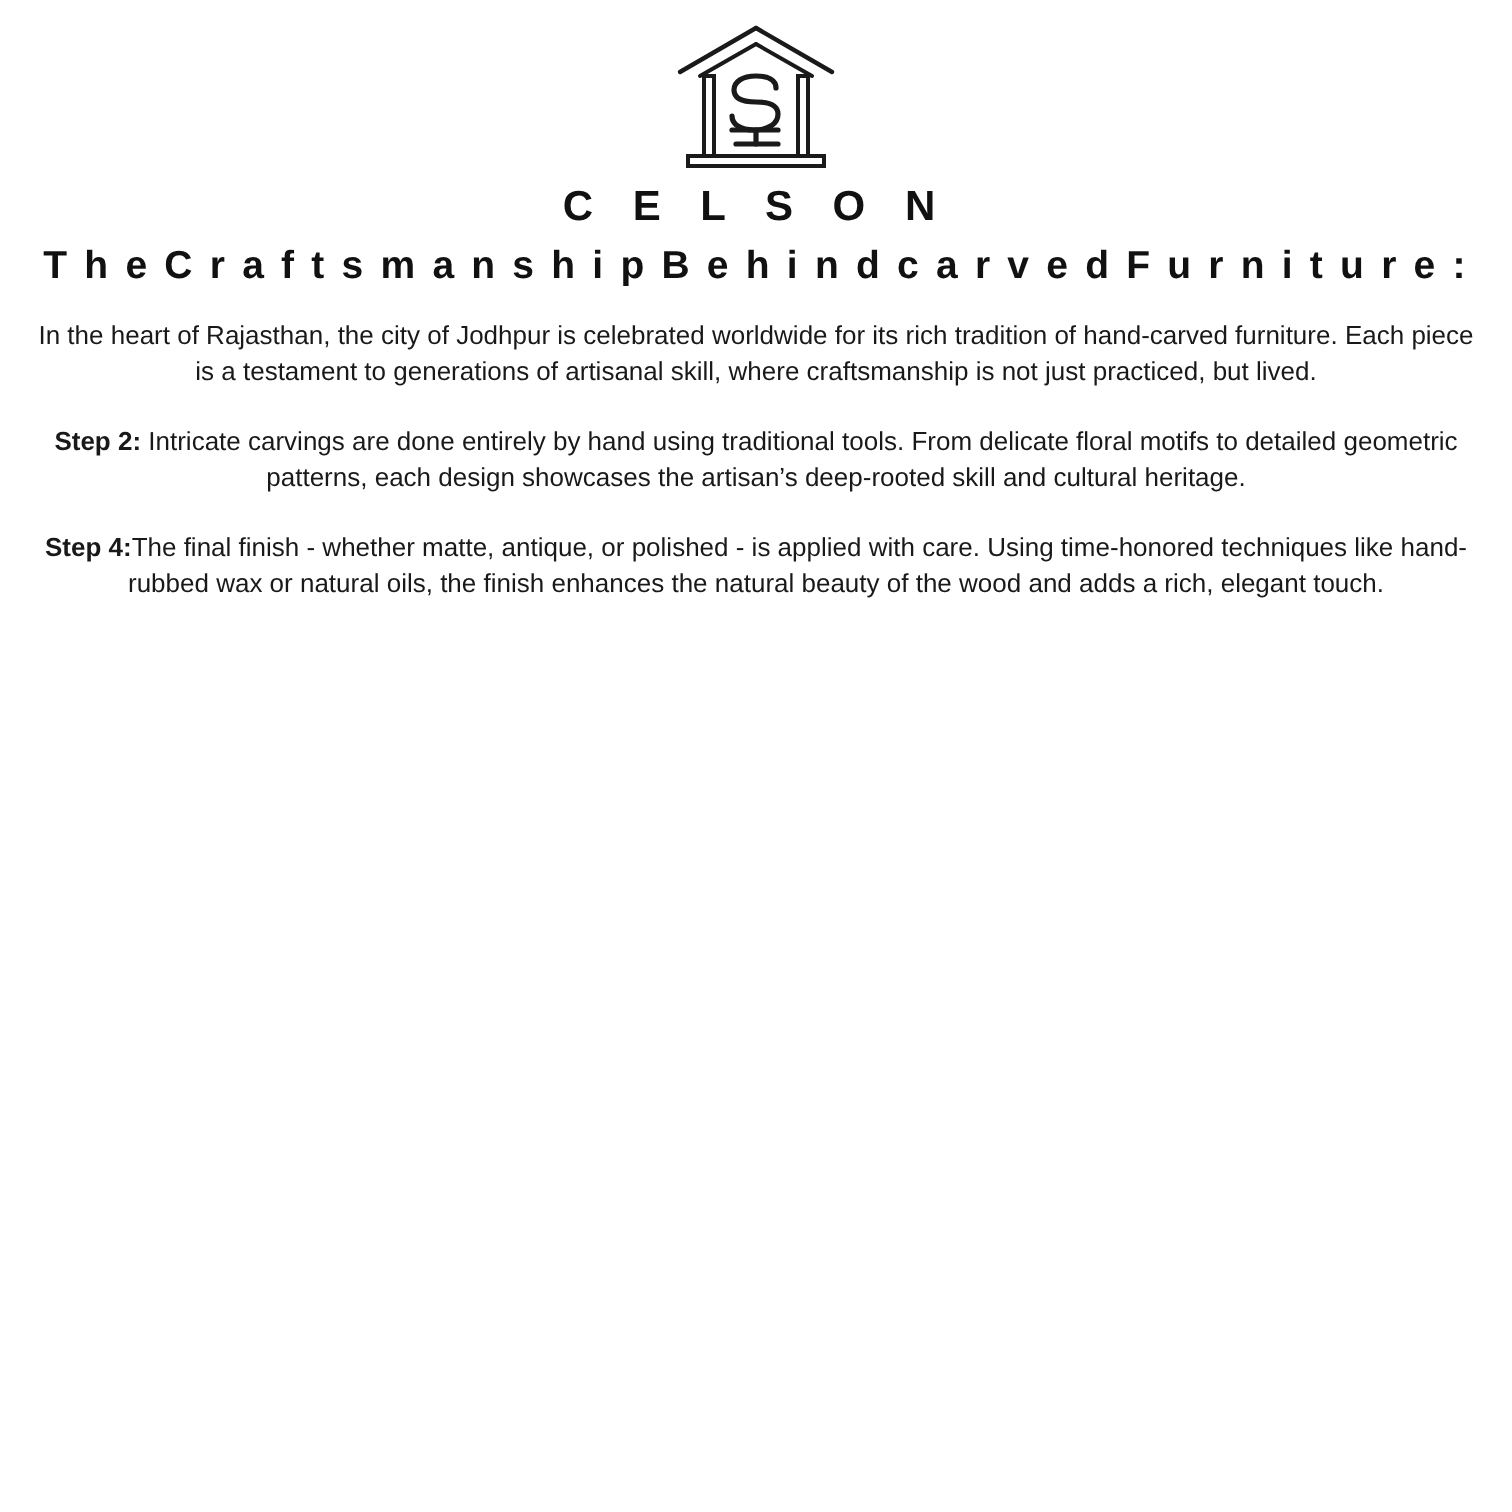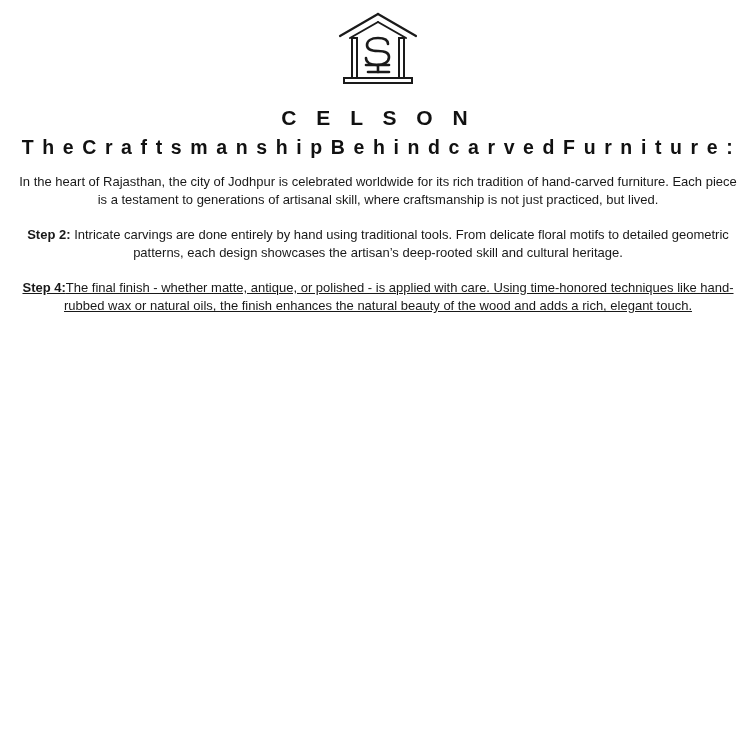--- a/index.html
+++ b/index.html
@@ -24,21 +24,21 @@
     align-items: center;
   }
   .logo-wrap {
     margin-top: 4px;
     margin-bottom: 2px;
   }
   .brand {
     font-size: 21px;
     font-weight: bold;
     letter-spacing: 7px;
-    margin-top: 16px;
+    margin-top: 2px;
     margin-bottom: 6px;
     text-align: center;
     color: #111;
   }
   .headline {
     font-size: 19.5px;
     font-weight: bold;
     letter-spacing: 1.6px;
     margin-bottom: 14px;
     color: #111;
@@ -46,21 +46,20 @@
   .para {
     font-size: 13px;
     line-height: 1.42;
     text-align: center;
     margin: 0 0 16px 0;
     max-width: 722px;
     color: #191919;
   }
   .para.tight {
     margin-bottom: 18px;
-    text-decoration: underline;
   }
   .step-label {
     font-weight: bold;
   }
   .logo svg {
     display: block;
   }
 </style>
 </head>
 <body>

